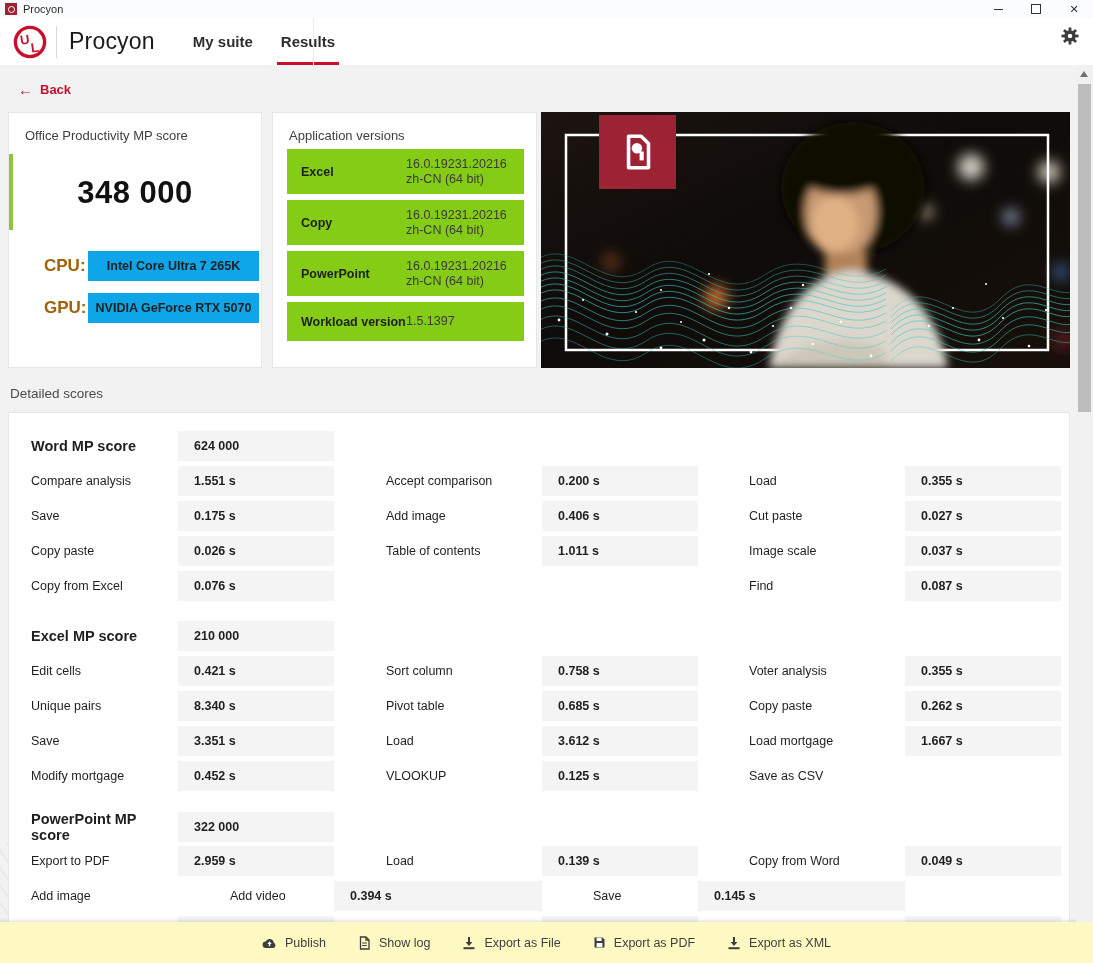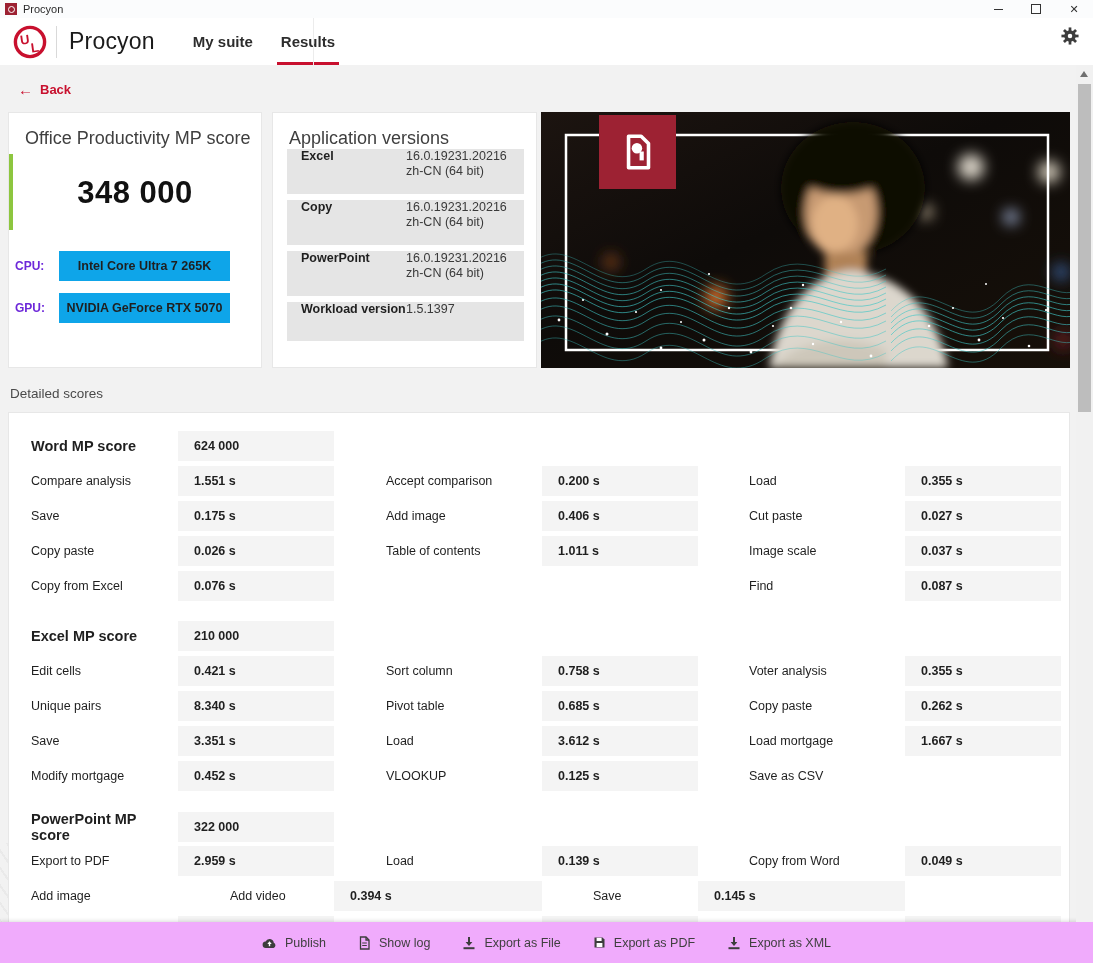--- a/index.html
+++ b/index.html
@@ -30,33 +30,33 @@
   
   .content{position:absolute;left:0;top:65px;width:1093px;height:857px;background:#f2f2f2;overflow:hidden;}
   .stripes{position:absolute;left:0;top:778px;width:150px;height:79px;
            background:repeating-linear-gradient(55deg,rgba(0,0,0,.035) 0 2px,transparent 2px 10px);}
   .back{position:absolute;left:18px;top:17px;color:#c8102e;font-size:13px;font-weight:600;
         display:flex;align-items:center;gap:7px;cursor:pointer;}
   .back .arr{font-size:15px;line-height:13px;}
   .card{position:absolute;background:#fff;border:1px solid #e7e7e7;box-sizing:border-box;}
   
   .score-card{left:8px;top:47px;width:254px;height:256px;}
-  .card-title{font-size:18px;color:#3f3f3f;padding:15px 0 0 16px;}
+  .card-title{font-size:13px;color:#3f3f3f;padding:15px 0 0 16px;}
   .green-bar{position:absolute;left:0;top:41px;width:4px;height:76px;background:#8dc63f;}
   .big-score{position:absolute;left:0;width:100%;top:62px;text-align:center;
              font-size:31px;font-weight:bold;color:#111;letter-spacing:.5px;}
   .hw-row{position:absolute;left:0;width:100%;height:30px;display:flex;align-items:center;}
   .hw-row.cpu{top:138px;} .hw-row.gpu{top:180px;}
-  .hw-label{font-size:12px;font-weight:bold;color:#6d28d9;margin-left:6px;width:44px;}
+  .hw-label{font-size:17px;font-weight:bold;color:#a16207;margin-left:35px;width:44px;}
   .hw-box{width:171px;height:30px;background:#0ea5e9;display:flex;align-items:center;justify-content:center;
           font-size:12.5px;font-weight:bold;color:#1f1f1f;}
   
   .versions-card{left:272px;top:47px;width:265px;height:256px;}
   .v-rows{position:absolute;left:14px;top:36px;width:237px;}
-  .v-row{background:#e5e5e5;display:flex;margin-bottom:6px;height:45px;}
+  .v-row{background:#84cc16;display:flex;align-items:center;margin-bottom:6px;height:45px;}
   .v-row.single{height:39px;}
   .v-label{font-size:12.5px;font-weight:bold;color:#1f1f1f;margin-left:14px;width:105px;}
   .v-value{font-size:12.5px;color:#3a3a3a;line-height:15px;}
   
   .hero{left:541px;top:47px;width:529px;height:256px;border:none;overflow:hidden;background:#120d0a;}
   .hero svg{display:block;}
   .hero-badge{position:absolute;left:58px;top:3px;width:77px;height:74px;background:#9d2233;
               display:flex;align-items:center;justify-content:center;}
   
   .detailed-label{position:absolute;left:10px;top:321px;font-size:13.5px;color:#4a4a4a;}
@@ -65,21 +65,21 @@
         align-items:center;height:30px;margin-bottom:5px;}
   .drow .lb{font-size:12.5px;color:#1f1f1f;padding-left:22px;}
   .drow .lb.c2{padding-left:52px;} .drow .lb.c3{padding-left:51px;}
   .drow .bx{background:#f4f4f4;height:30px;line-height:30px;padding-left:16px;box-sizing:border-box;
             font-size:12.5px;font-weight:bold;color:#1f1f1f;}
   .drow .bx.empty{background:transparent;}
   .drow.section-head{margin-top:20px;}
   .drow.section-head:first-child{margin-top:0;}
   .drow.section-head .lb{font-size:14.5px;font-weight:bold;padding-left:22px;}
   
-  .footer{position:absolute;left:0;top:922px;width:1093px;height:41px;background:#f0abfc;
+  .footer{position:absolute;left:0;top:922px;width:1093px;height:41px;background:#fef9c3;
           box-shadow:0 -1px 4px rgba(0,0,0,.14);display:flex;align-items:center;justify-content:center;gap:32px;}
   .f-btn{display:flex;align-items:center;gap:8px;font-size:12.5px;color:#3f3f3f;cursor:pointer;}
   
   .scrollbar{position:absolute;right:0;top:65px;width:17px;height:857px;background:#f1f1f1;}
   .sb-up{position:absolute;top:6px;left:4px;width:0;height:0;
          border-left:4.5px solid transparent;border-right:4.5px solid transparent;border-bottom:6px solid #6f6f6f;}
   .sb-thumb{position:absolute;top:19px;left:2px;width:13px;height:328px;background:#bdbdbd;}
 </style>
 </head>
 <body>

